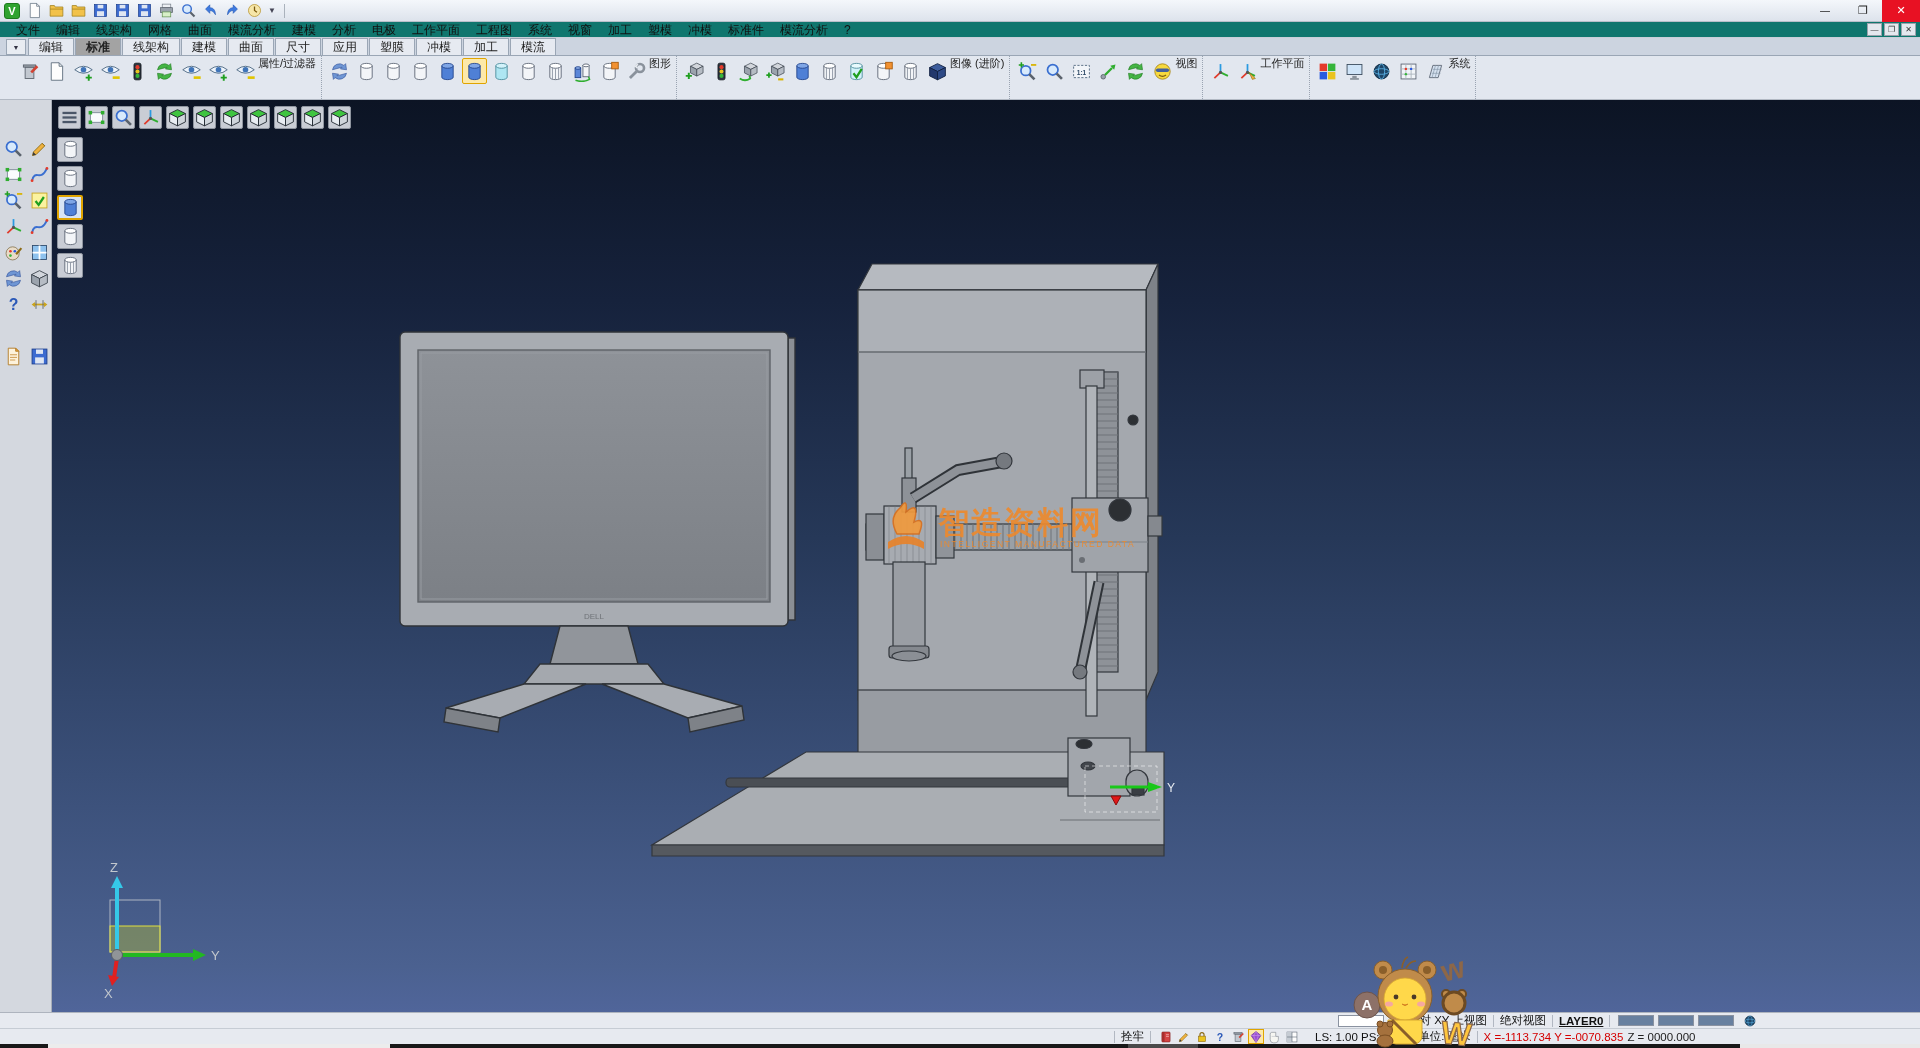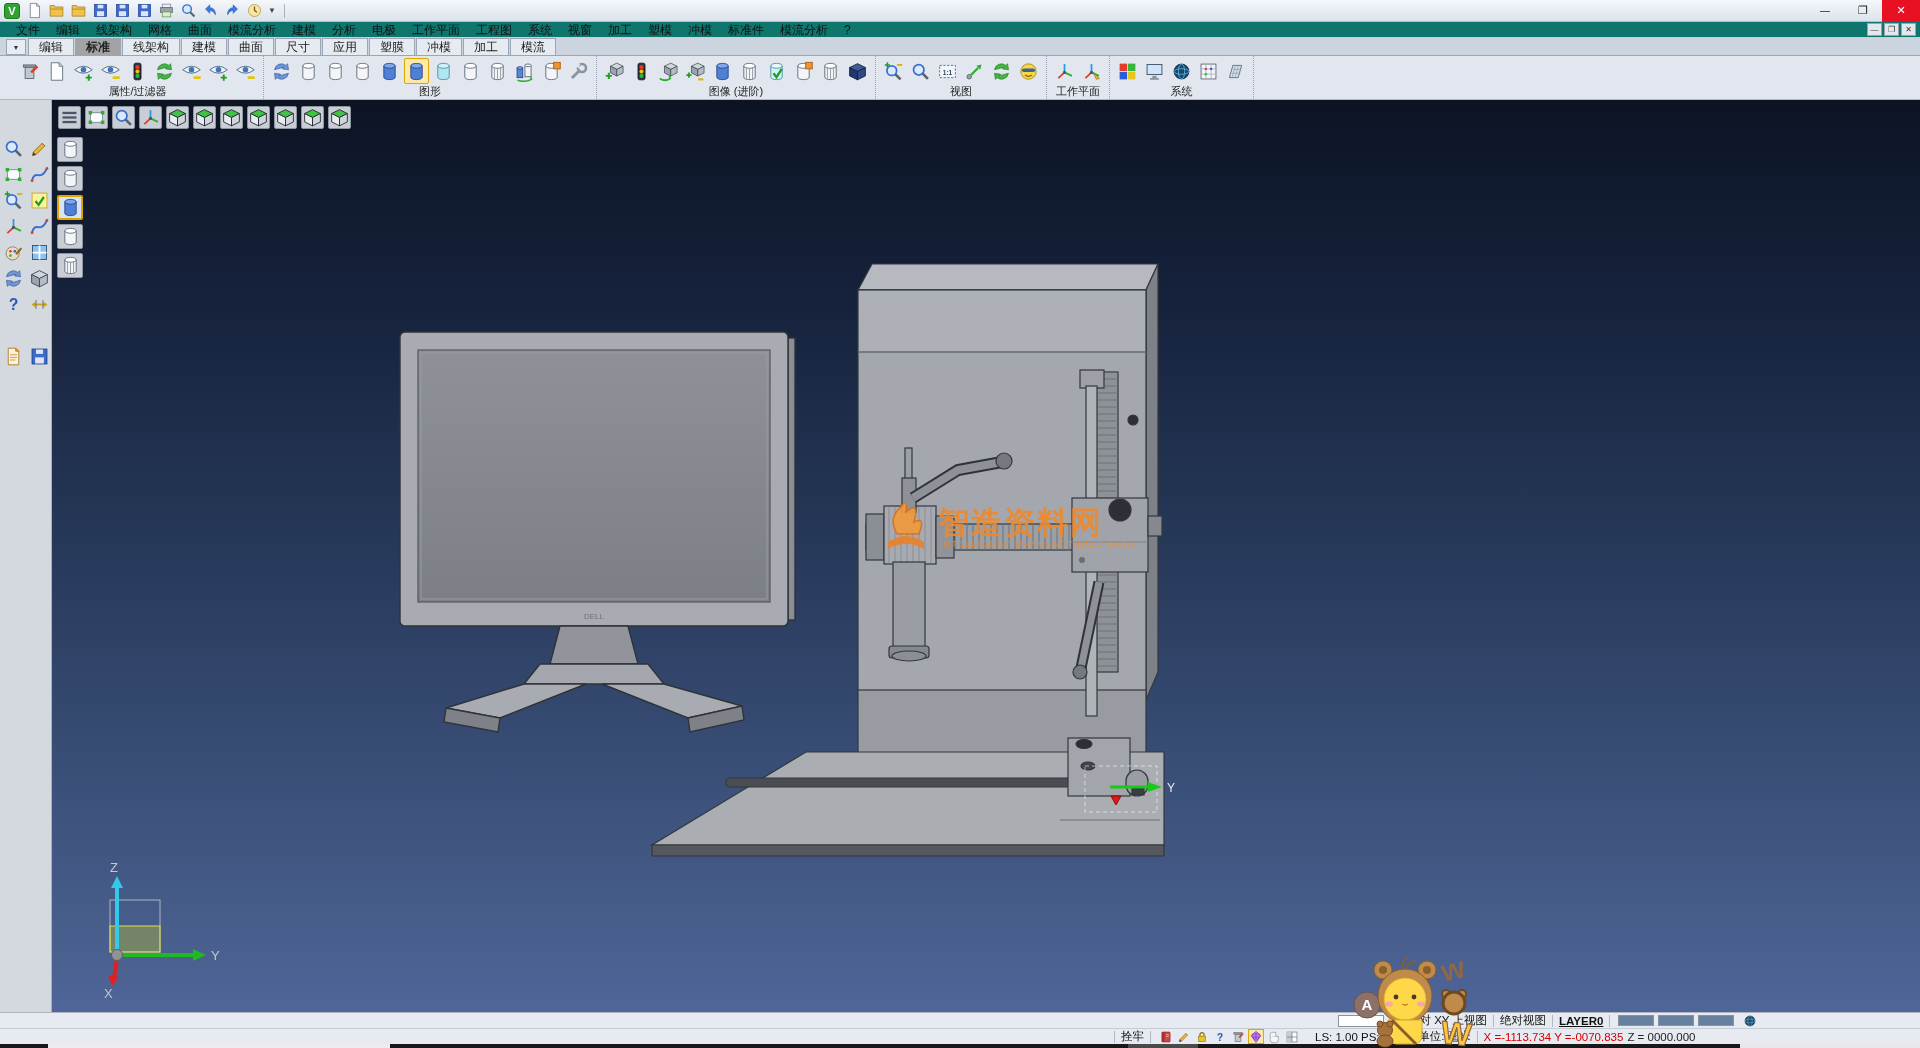--- a/index.html
+++ b/index.html
@@ -38,21 +38,21 @@
     border-bottom:1px solid #9aa6b5; display:flex; align-items:flex-end; padding-left:6px; z-index:20; }
   #tab-dropdown { width:20px; height:16px; background:#e8ecf2; border:1px solid #9aa6b5;
     font-size:7px; text-align:center; line-height:15px; color:#334; margin-right:2px; }
   .tab { height:17px; padding:0 10px; background:#e6eaf1; border:1px solid #9aa6b5; border-bottom:none;
     line-height:16px; font-size:12px; color:#222; margin-right:1px; white-space:nowrap; }
   .tab.selected { background:#a3a3a3; font-weight:bold; }
 
   
   #ribbon { left:0; top:56px; width:1920px; height:44px; background:#e2e7ef;
     border-bottom:1px solid #b2b9c3; display:flex; align-items:stretch; padding-left:12px; z-index:20; }
-  .rgroup { display:flex; flex-direction:column; justify-content:flex-start;
+  .rgroup { display:flex; flex-direction:row; justify-content:flex-start;
     border-right:1px dotted #9aa4b2; padding:1px 5px 0 5px; }
   .ricons { display:flex; gap:2px; align-items:center; height:28px; }
   .rlabel { text-align:center; font-size:11px; color:#222; height:14px; line-height:13px; white-space:nowrap; }
   .tbtn { width:25px; height:26px; display:flex; align-items:center; justify-content:center;
     border:1px solid transparent; border-radius:2px; }
   .tbtn svg { width:21px; height:21px; }
   .tbtn.selected { background:#fde9a9; border:1px solid #e0a400; }
 
   
   #leftpanel { left:0; top:100px; width:52px; height:912px; background:#d4d8df;

